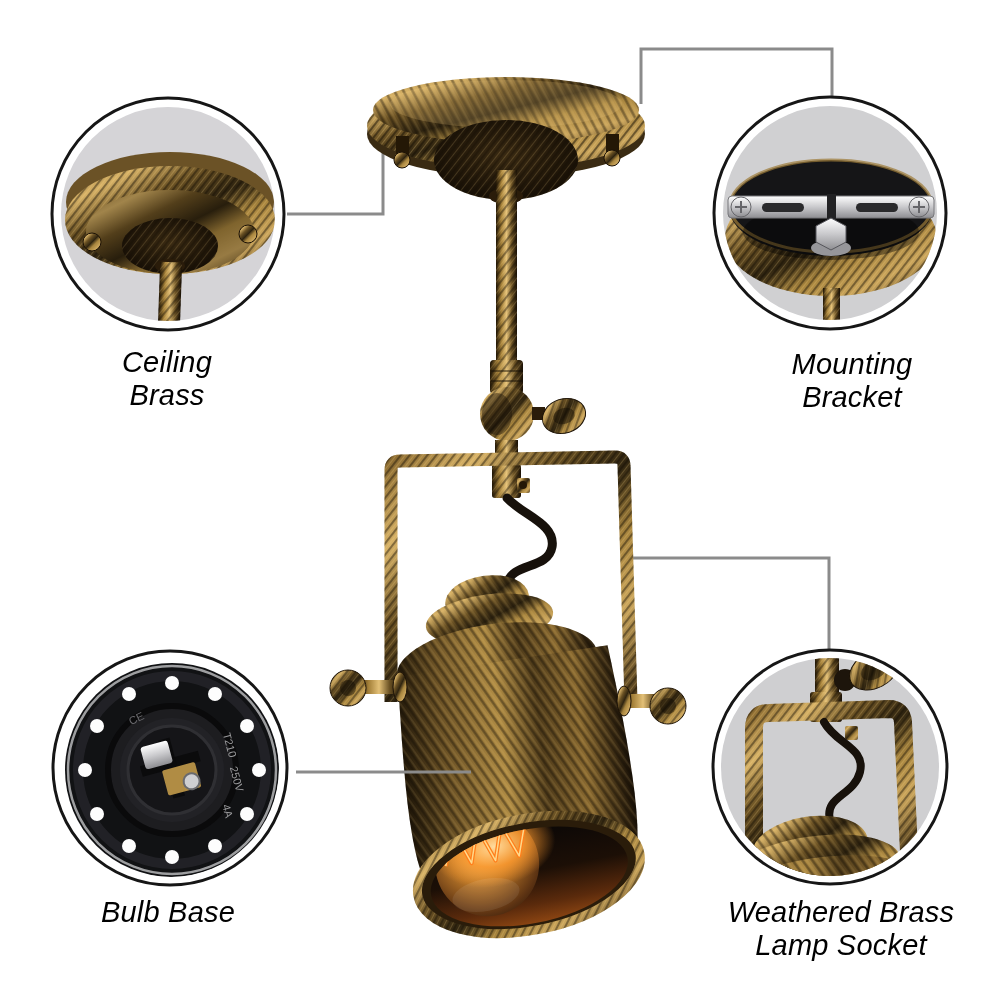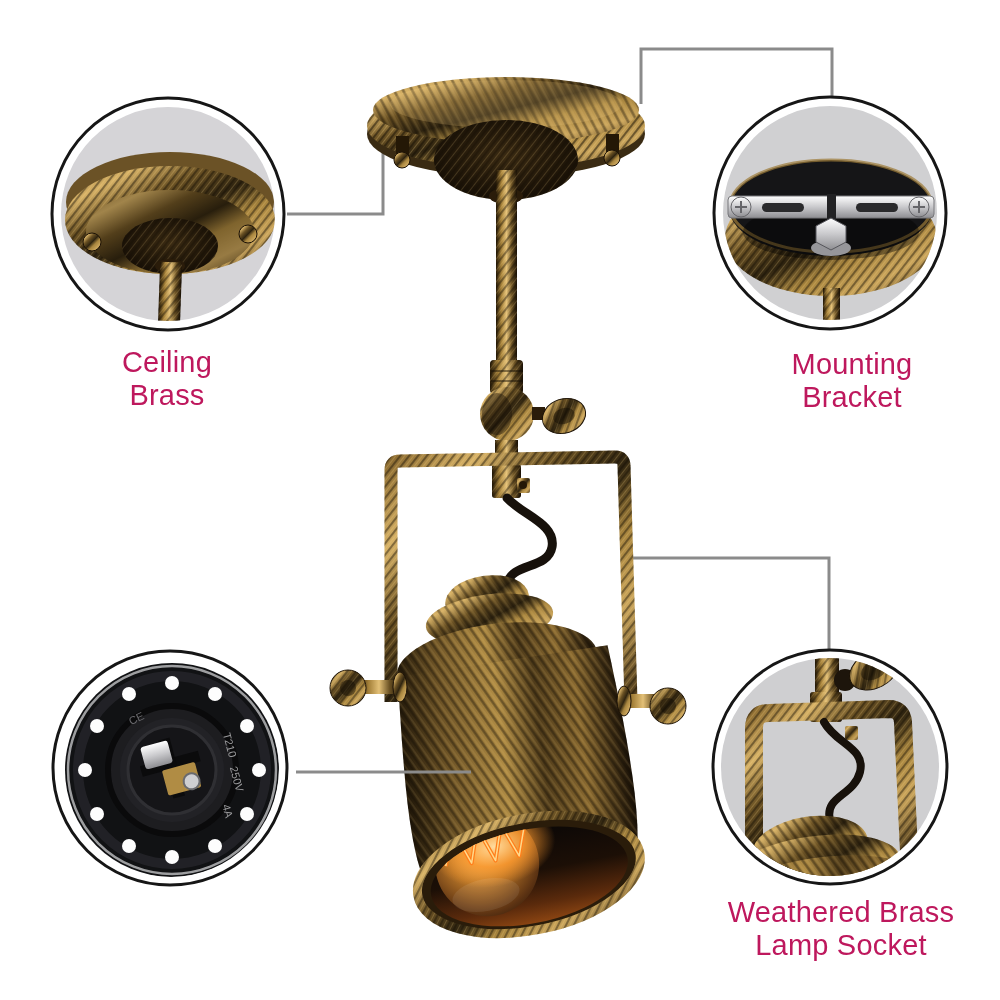--- a/index.html
+++ b/index.html
@@ -4,21 +4,21 @@
 <style>
   html,body{margin:0;padding:0;background:#ffffff;}
   .canvas{
     position:relative;width:1000px;height:1000px;overflow:hidden;
     background:#ffffff;font-family:"Liberation Sans",sans-serif;
   }
   svg{position:absolute;left:0;top:0;}
   .label{
     position:absolute;transform:translateX(-50%);
     text-align:center;font-size:29px;line-height:33px;
-    color:#be185d;white-space:nowrap;letter-spacing:.2px;
+    color:#000000;white-space:nowrap;letter-spacing:.2px;font-style:italic;
   }
 </style>
 </head>
 <body>
 
 <div class="canvas">
 
 <svg width="1000" height="1000" viewBox="0 0 1000 1000">
   <defs>
     <linearGradient id="gBrass" x1="0" y1="0" x2="1" y2="1">
@@ -315,19 +315,20 @@
 
 <div class="label" style="left:167px;top:346px">
   <div>Ceiling</div>
   <div>Brass</div>
 </div>
 <div class="label" style="left:852px;top:348px">
   <div>Mounting</div>
   <div>Bracket</div>
 </div>
 <div class="label" style="left:168px;top:896px">
+  <div>Bulb Base</div>
 </div>
 <div class="label" style="left:841px;top:896px">
   <div>Weathered Brass</div>
   <div>Lamp Socket</div>
 </div>
 
 </div>
 
 </body></html>

